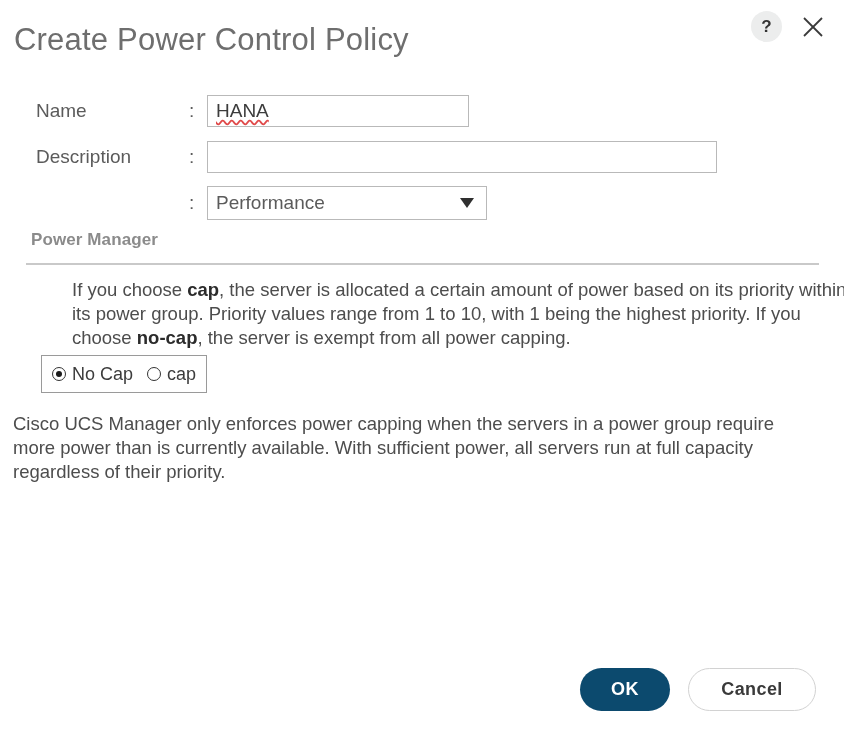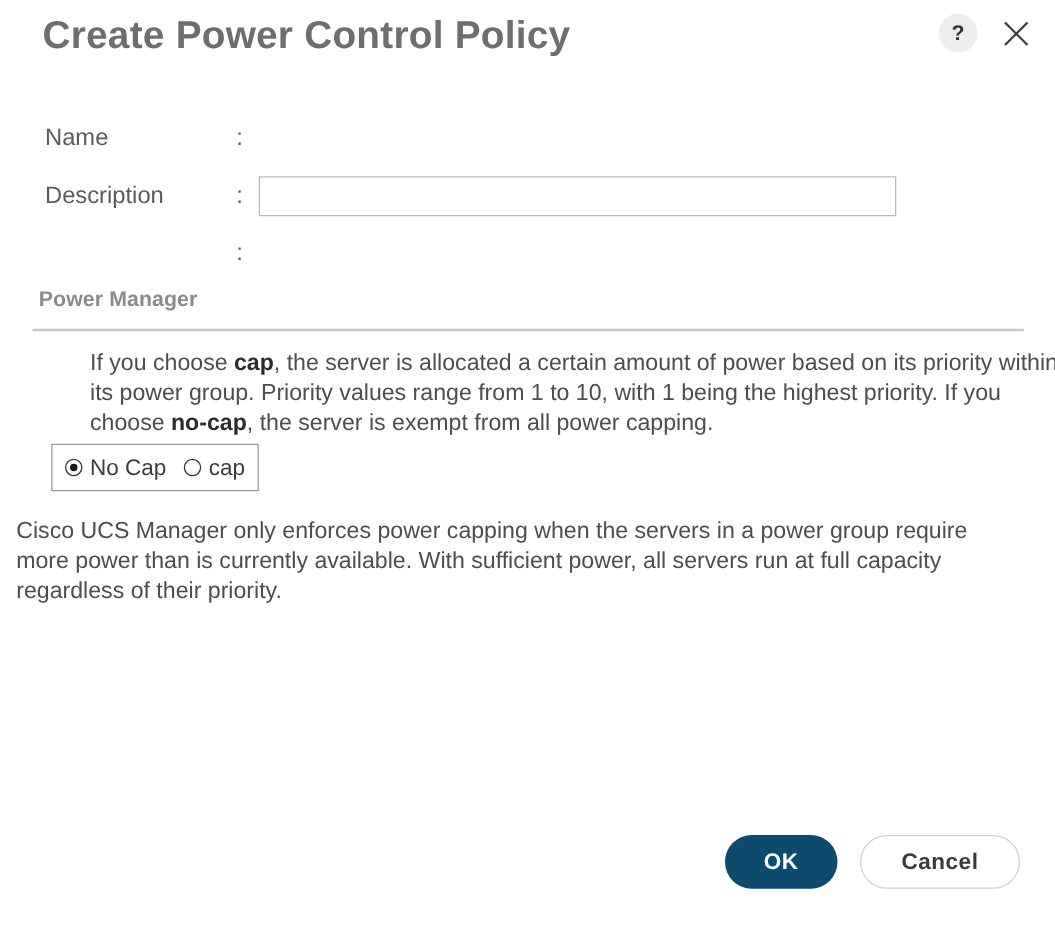--- a/index.html
+++ b/index.html
@@ -20,27 +20,26 @@
   .titlebar {
     position: absolute;
     left: 0;
     top: 0;
     width: 844px;
     height: 66px;
   }
   .dialog-title {
     position: absolute;
     left: 14px;
-    top: 10px;
+    top: 22px;
     font-size: 31px;
-    font-weight: 700;
+    font-weight: 400;
     color: #6e6e6e;
     letter-spacing: 0.2px;
     white-space: nowrap;
-    margin-left: 20px;
   }
   .title-actions {
     position: absolute;
     right: 16px;
     top: 11px;
     display: flex;
     align-items: center;
     gap: 16px;
   }
   .help-btn {
@@ -287,32 +286,39 @@
       </svg>
     </div>
   </div>
 </div>
 
 <div class="form">
 
   <div class="row">
     <span class="lbl">Name</span>
     <span class="colon">:</span>
+    <div class="txtbox" id="name-input">
+      <span class="spell">HANA</span>
+    </div>
   </div>
 
   <div class="row">
     <span class="lbl">Description</span>
     <span class="colon">:</span>
     <div class="txtbox" id="desc-input">
       <span></span>
     </div>
   </div>
 
   <div class="row">
     <span class="colon">:</span>
+    <div class="selectbox">
+      <span class="val">Performance</span>
+      <span class="caret"></span>
+    </div>
   </div>
 
 </div>
 
 <div class="section-head">Power Manager</div>
 <div class="divider"></div>
 
 <div class="para" id="para-cap"><span>If you choose </span><b>cap</b><span>, the server is allocated a certain amount of power based on its priority within its power group. Priority values range from 1 to 10, with 1 being the highest priority. If you choose </span><b>no-cap</b><span>, the server is exempt from all power capping.</span></div>
 
 <div class="radio-group">

